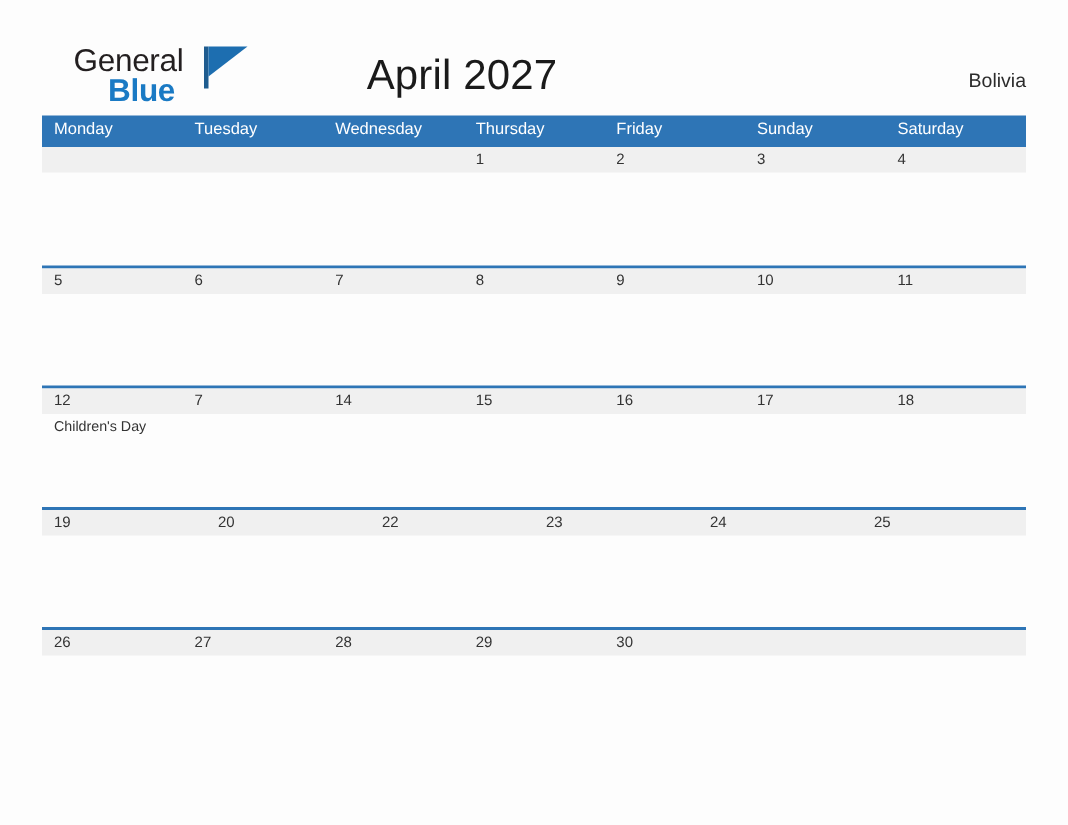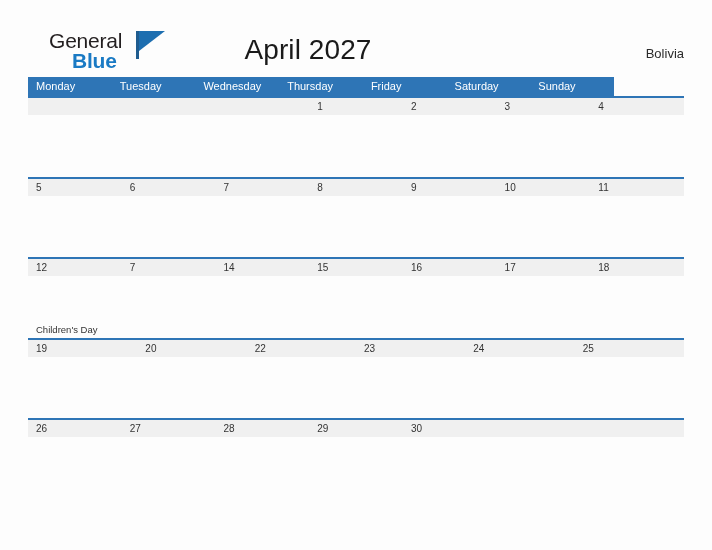--- a/index.html
+++ b/index.html
@@ -101,21 +101,21 @@
   
   .calendar {
     position: absolute;
     left: 28px;
     top: 77px;
     width: 656px;
   }
 
   .weekday-header {
     display: flex;
-    width: 586px;
+    width: 656px;
     height: 19px;
     background: #2e75b6;
   }
   .weekday-cell {
     flex: 1 1 0;
     color: #ffffff;
     font-size: 11px;
     line-height: 19px;
     padding-left: 8px;
     box-sizing: border-box;
@@ -148,21 +148,20 @@
     padding-left: 8px;
     box-sizing: border-box;
     white-space: nowrap;
   }
 
   .event-band {
     display: flex;
     width: 656px;
     height: 60px;
     background: transparent;
-    align-items: flex-end;
   }
   .event-cell {
     flex: 1 1 0;
     padding-left: 8px;
     padding-top: 3px;
     box-sizing: border-box;
     overflow: hidden;
   }
   .event-text {
     font-size: 9.5px;
@@ -192,22 +191,22 @@
 </div>
 
 <div class="calendar">
 
   <div class="weekday-header">
     <div class="weekday-cell">Monday</div>
     <div class="weekday-cell">Tuesday</div>
     <div class="weekday-cell">Wednesday</div>
     <div class="weekday-cell">Thursday</div>
     <div class="weekday-cell">Friday</div>
+    <div class="weekday-cell">Sunday</div>
     <div class="weekday-cell">Saturday</div>
-    <div class="weekday-cell">Sunday</div>
   </div>
 
   <div class="week-row">
     <div class="date-band">
       <div class="date-cell"></div>
       <div class="date-cell"></div>
       <div class="date-cell"></div>
       <div class="date-cell">1</div>
       <div class="date-cell">2</div>
       <div class="date-cell">3</div>

